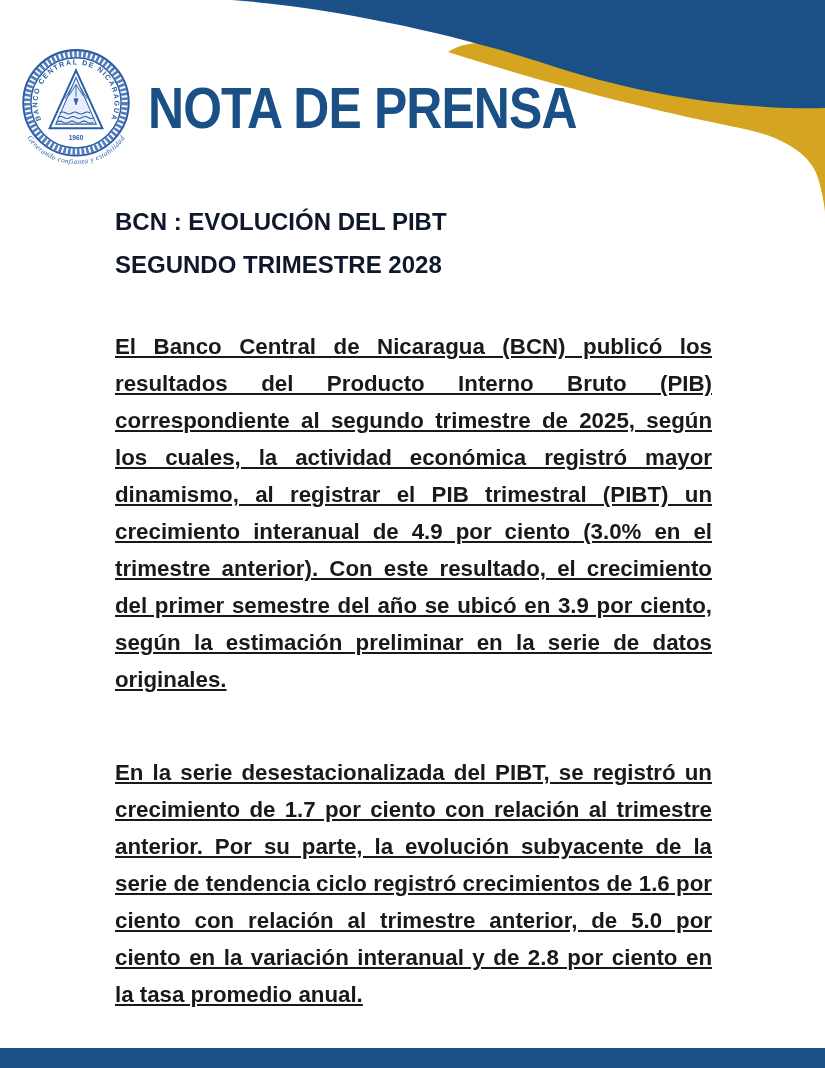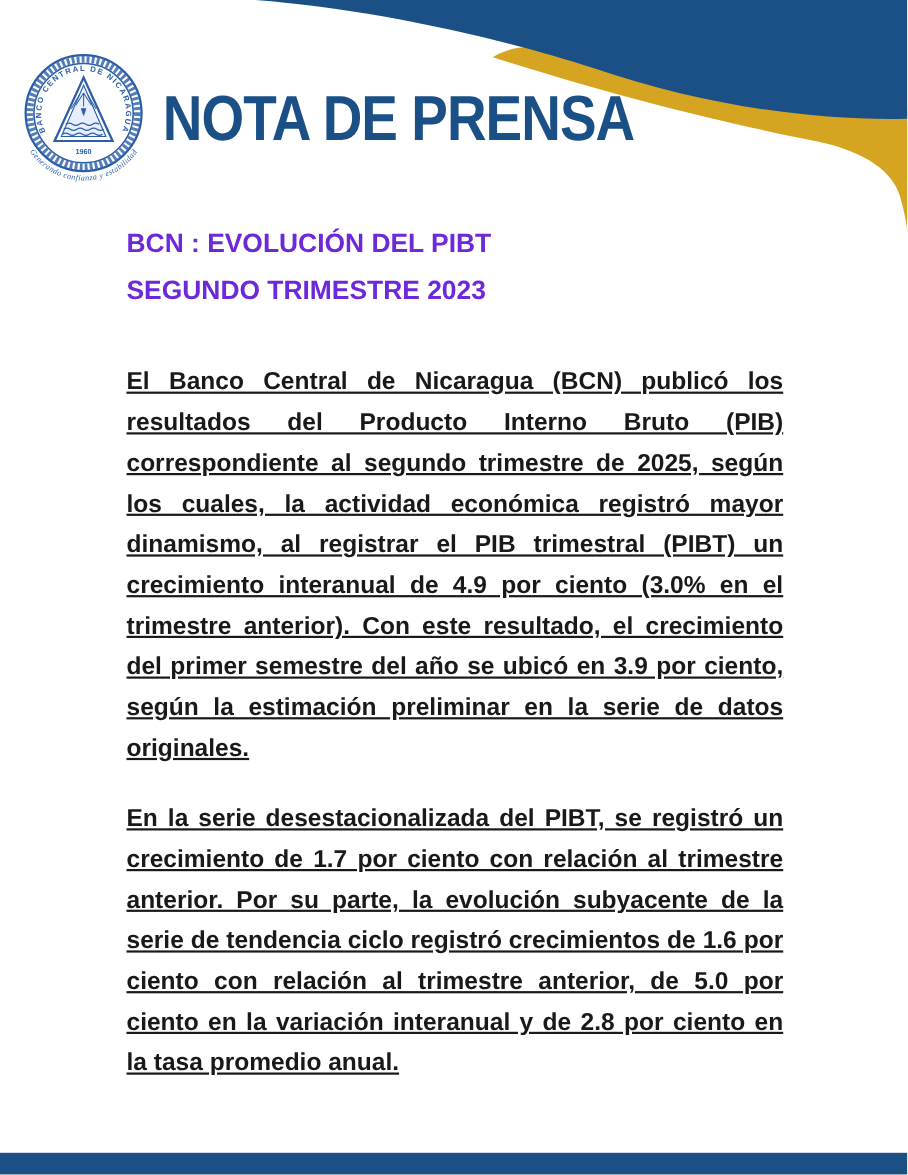--- a/index.html
+++ b/index.html
@@ -43,33 +43,33 @@
     position: absolute;
     left: 115px;
     top: 200px;
     width: 597px;
     color: #1a1a1a;
   }
   .doc-heading {
     font-size: 24px;
     font-weight: bold;
     line-height: 43px;
-    color: #6d28d9;
+    color: #0f172a;
     margin-bottom: 42px;
   }
   .para {
     font-size: 22.3px;
     font-weight: bold;
     line-height: 37px;
     text-align: justify;
     text-justify: inter-word;
     color: #191919;
     text-decoration: underline;
   }
-  .para + .para { margin-top: 27px; }
+  .para + .para { margin-top: 56px; }
   
   .footer-bar {
     position: absolute;
     left: 0; bottom: 0;
     width: 825px; height: 20px;
     background: #1A5086;
   }
 </style>
 </head>
 <body>
@@ -123,21 +123,21 @@
     <text font-size="7.2" font-style="italic" letter-spacing="0.4" fill="#2B5EA7" font-family="Liberation Serif, serif">
       <textPath href="#arcBottom" startOffset="50%" text-anchor="middle">Generando confianza y estabilidad</textPath>
     </text>
   </svg>
 
   <div class="brand-title">NOTA DE PRENSA</div>
 
   <div class="content">
     <div class="doc-heading">
       <div>BCN : EVOLUCIÓN DEL PIBT</div>
-      <div>SEGUNDO TRIMESTRE 2023</div>
+      <div>SEGUNDO TRIMESTRE 2028</div>
     </div>
     <p class="para">El Banco Central de Nicaragua (BCN) publicó los resultados del Producto Interno Bruto (PIB) correspondiente al segundo trimestre de 2025, según los cuales, la actividad económica registró mayor dinamismo, al registrar el PIB trimestral (PIBT) un crecimiento interanual de 4.9 por ciento (3.0% en el trimestre anterior). Con este resultado, el crecimiento del primer semestre del año se ubicó en 3.9 por ciento, según la estimación preliminar en la serie de datos originales.</p>
     <p class="para">En la serie desestacionalizada del PIBT, se registró un crecimiento de 1.7 por ciento con relación al trimestre anterior. Por su parte, la evolución subyacente de la serie de tendencia ciclo registró crecimientos de 1.6 por ciento con relación al trimestre anterior, de 5.0 por ciento en la variación interanual y de 2.8 por ciento en la tasa promedio anual.</p>
   </div>
 
   <div class="footer-bar"></div>
 
 </div>
 
 </body></html>

